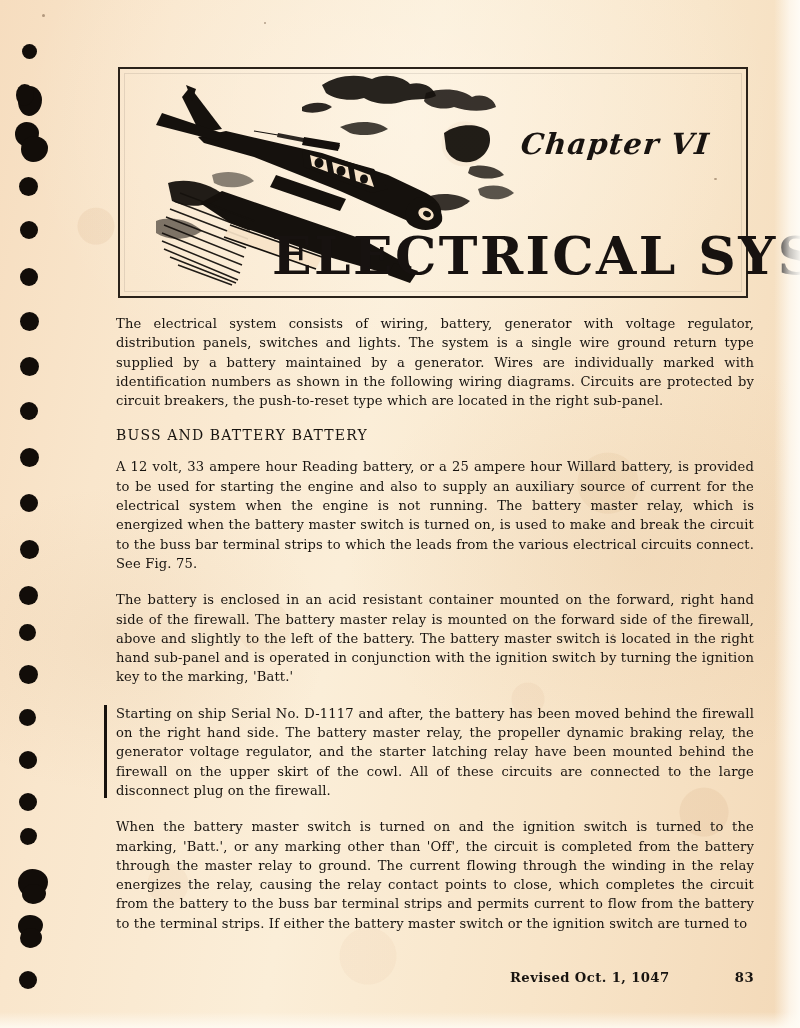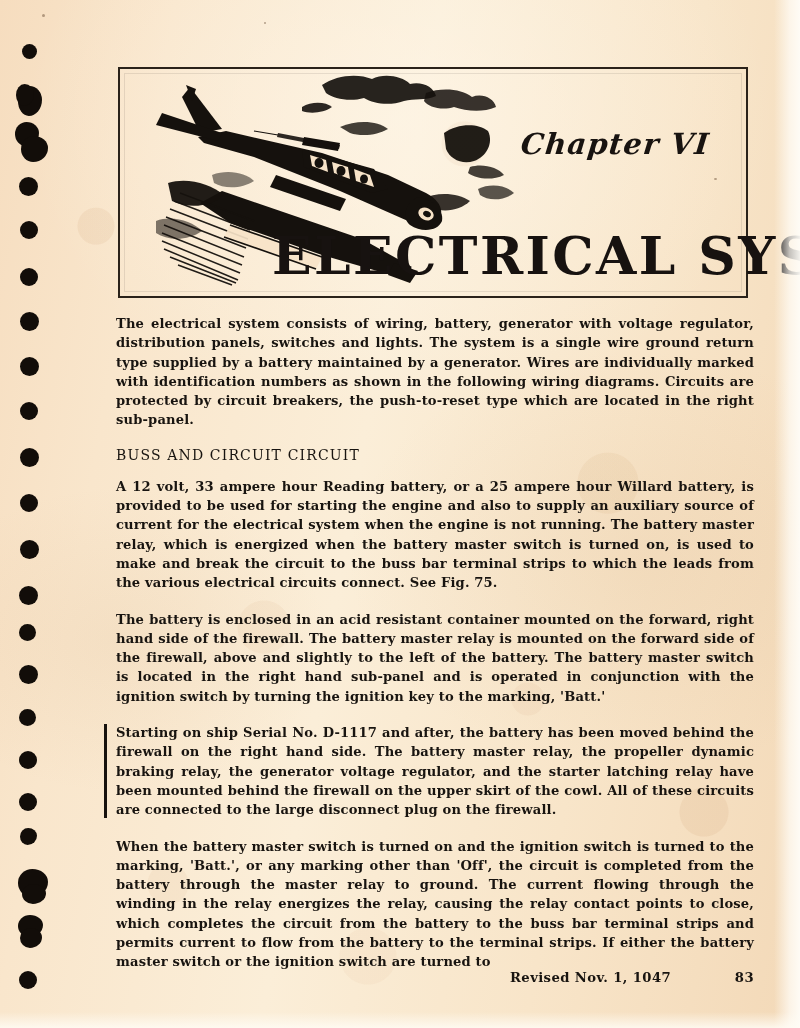--- a/index.html
+++ b/index.html
@@ -122,21 +122,21 @@
     width: 638px;
   }
   p.para {
     margin: 0 0 17px 0;
     font-family: "DejaVu Serif", serif;
     font-size: 13.1px;
     line-height: 19.3px;
     letter-spacing: 0.15px;
     color: #181410;
     text-align: justify;
-    font-weight: 700;
+    font-weight: 400;
     -webkit-font-smoothing: none;
   }
   p.para:last-child { margin-bottom: 8px; }
 
   h2.section-head {
     margin: 2px 0 14px 0;
     font-family: "DejaVu Serif", serif;
     font-size: 14px;
     font-weight: 500;
     letter-spacing: 1.15px;
@@ -304,35 +304,35 @@
 
     <div id="chapter-label">Chapter VI</div>
 
     <div id="system-title">ELECTRICAL SYSTEM</div>
   </div>
 
   <div id="body">
 
     <p class="para">The electrical system consists of wiring, battery, generator with voltage regulator, distribution panels, switches and lights. The system is a single wire ground return type supplied by a battery maintained by a generator. Wires are individually marked with identification numbers as shown in the following wiring diagrams. Circuits are protected by circuit breakers, the push-to-reset type which are located in the right sub-panel.</p>
 
-    <h2 class="section-head">BUSS AND CIRCUIT CIRCUIT</h2>
+    <h2 class="section-head">BUSS AND BATTERY BATTERY</h2>
 
     <p class="para">A 12 volt, 33 ampere hour Reading battery, or a 25 ampere hour Willard battery, is provided to be used for starting the engine and also to supply an auxiliary source of current for the electrical system when the engine is not running. The battery master relay, which is energized when the battery master switch is turned on, is used to make and break the circuit to the buss bar terminal strips to which the leads from the various electrical circuits connect. See Fig. 75.</p>
 
     <p class="para">The battery is enclosed in an acid resistant container mounted on the forward, right hand side of the firewall. The battery master relay is mounted on the forward side of the firewall, above and slightly to the left of the battery. The battery master switch is located in the right hand sub-panel and is operated in conjunction with the ignition switch by turning the ignition key to the marking, 'Batt.'</p>
 
     <p class="para changed">
       <span class="change-bar"></span>
       <span>Starting on ship Serial No. D-1117 and after, the battery has been moved behind the firewall on the right hand side. The battery master relay, the propeller dynamic braking relay, the generator voltage regulator, and the starter latching relay have been mounted behind the firewall on the upper skirt of the cowl. All of these circuits are connected to the large disconnect plug on the firewall.</span>
     </p>
 
     <p class="para">When the battery master switch is turned on and the ignition switch is turned to the marking, 'Batt.', or any marking other than 'Off', the circuit is completed from the battery through the master relay to ground. The current flowing through the winding in the relay energizes the relay, causing the relay contact points to close, which completes the circuit from the battery to the buss bar terminal strips and permits current to flow from the battery to the terminal strips. If either the battery master switch or the ignition switch are turned to</p>
   </div>
 
   <div id="footer">
-    <span id="revised">Revised Nov. 1, 1047</span>
+    <span id="revised">Revised Oct. 1, 1047</span>
     <span id="page-number">83</span>
   </div>
 
   <div id="grain"></div>
   <div id="right-edge"></div>
   <div id="bottom-edge"></div>
 </div>
 
 </body></html>

